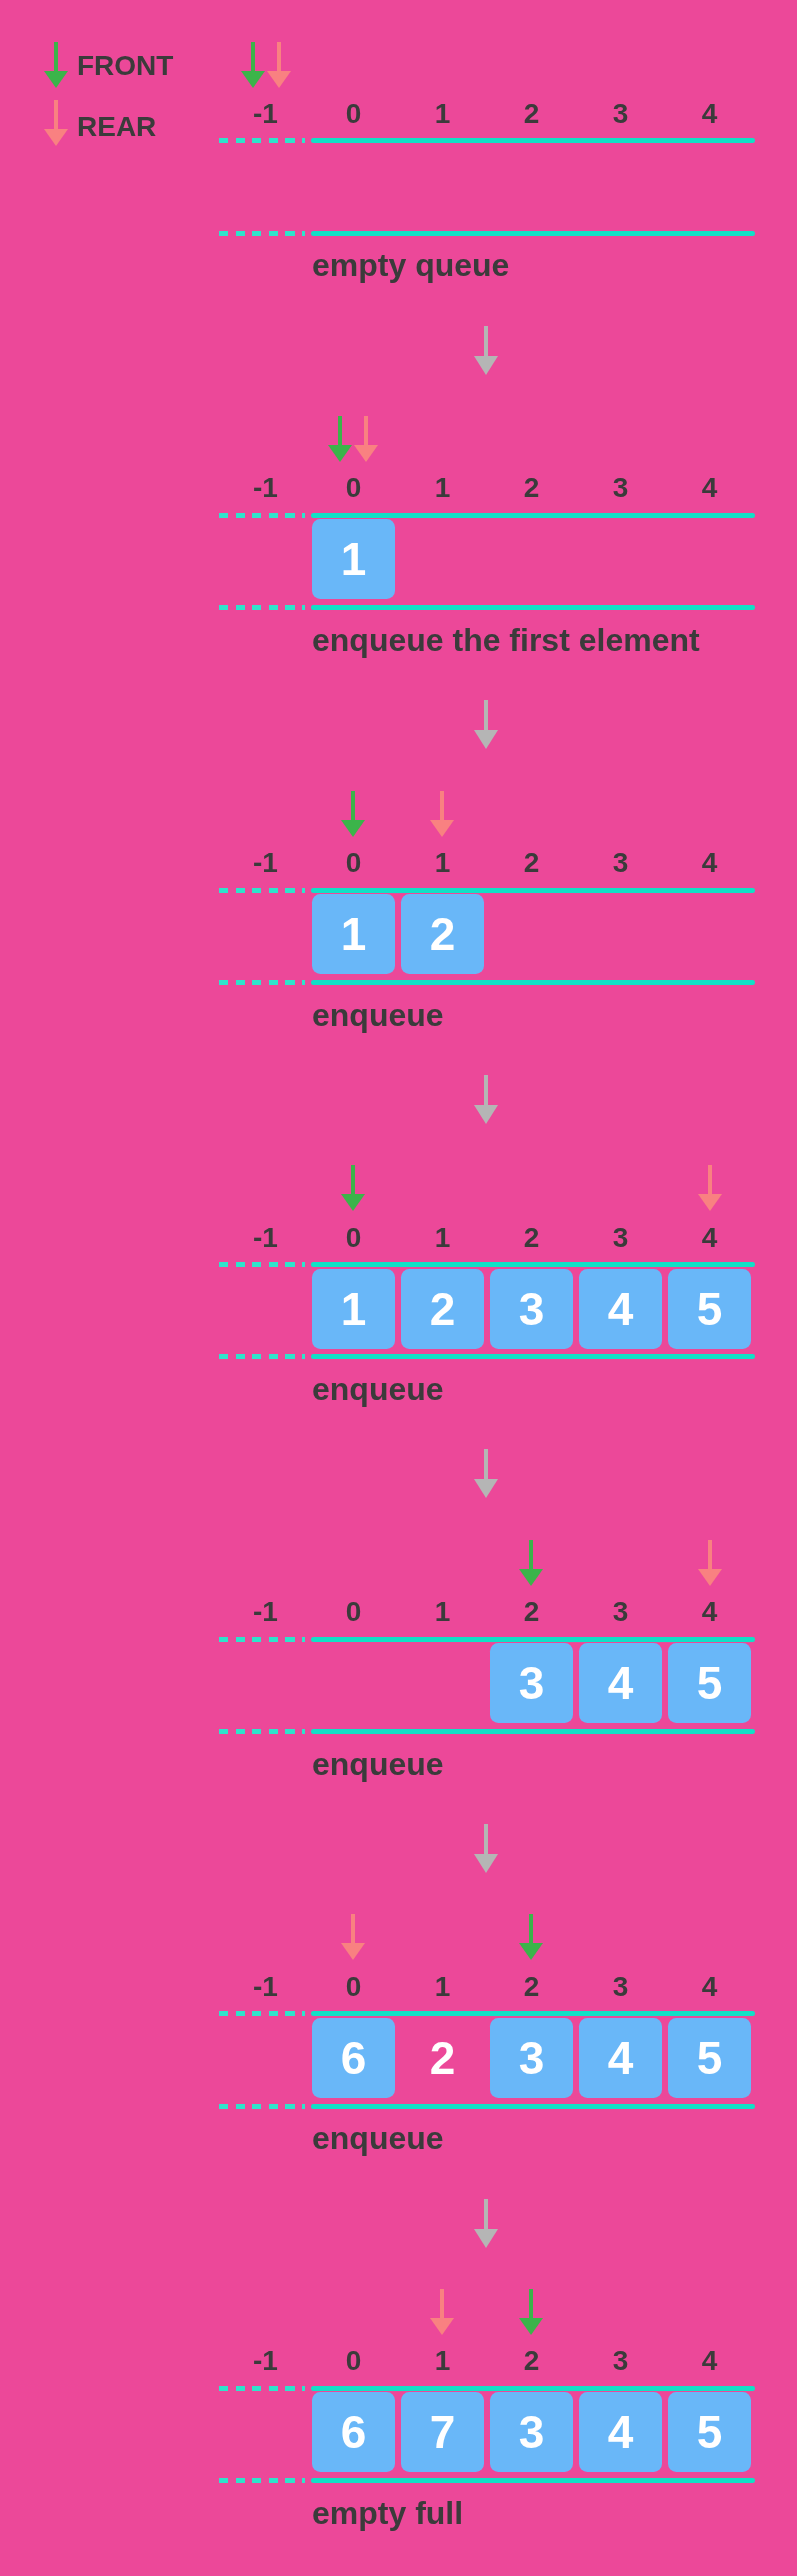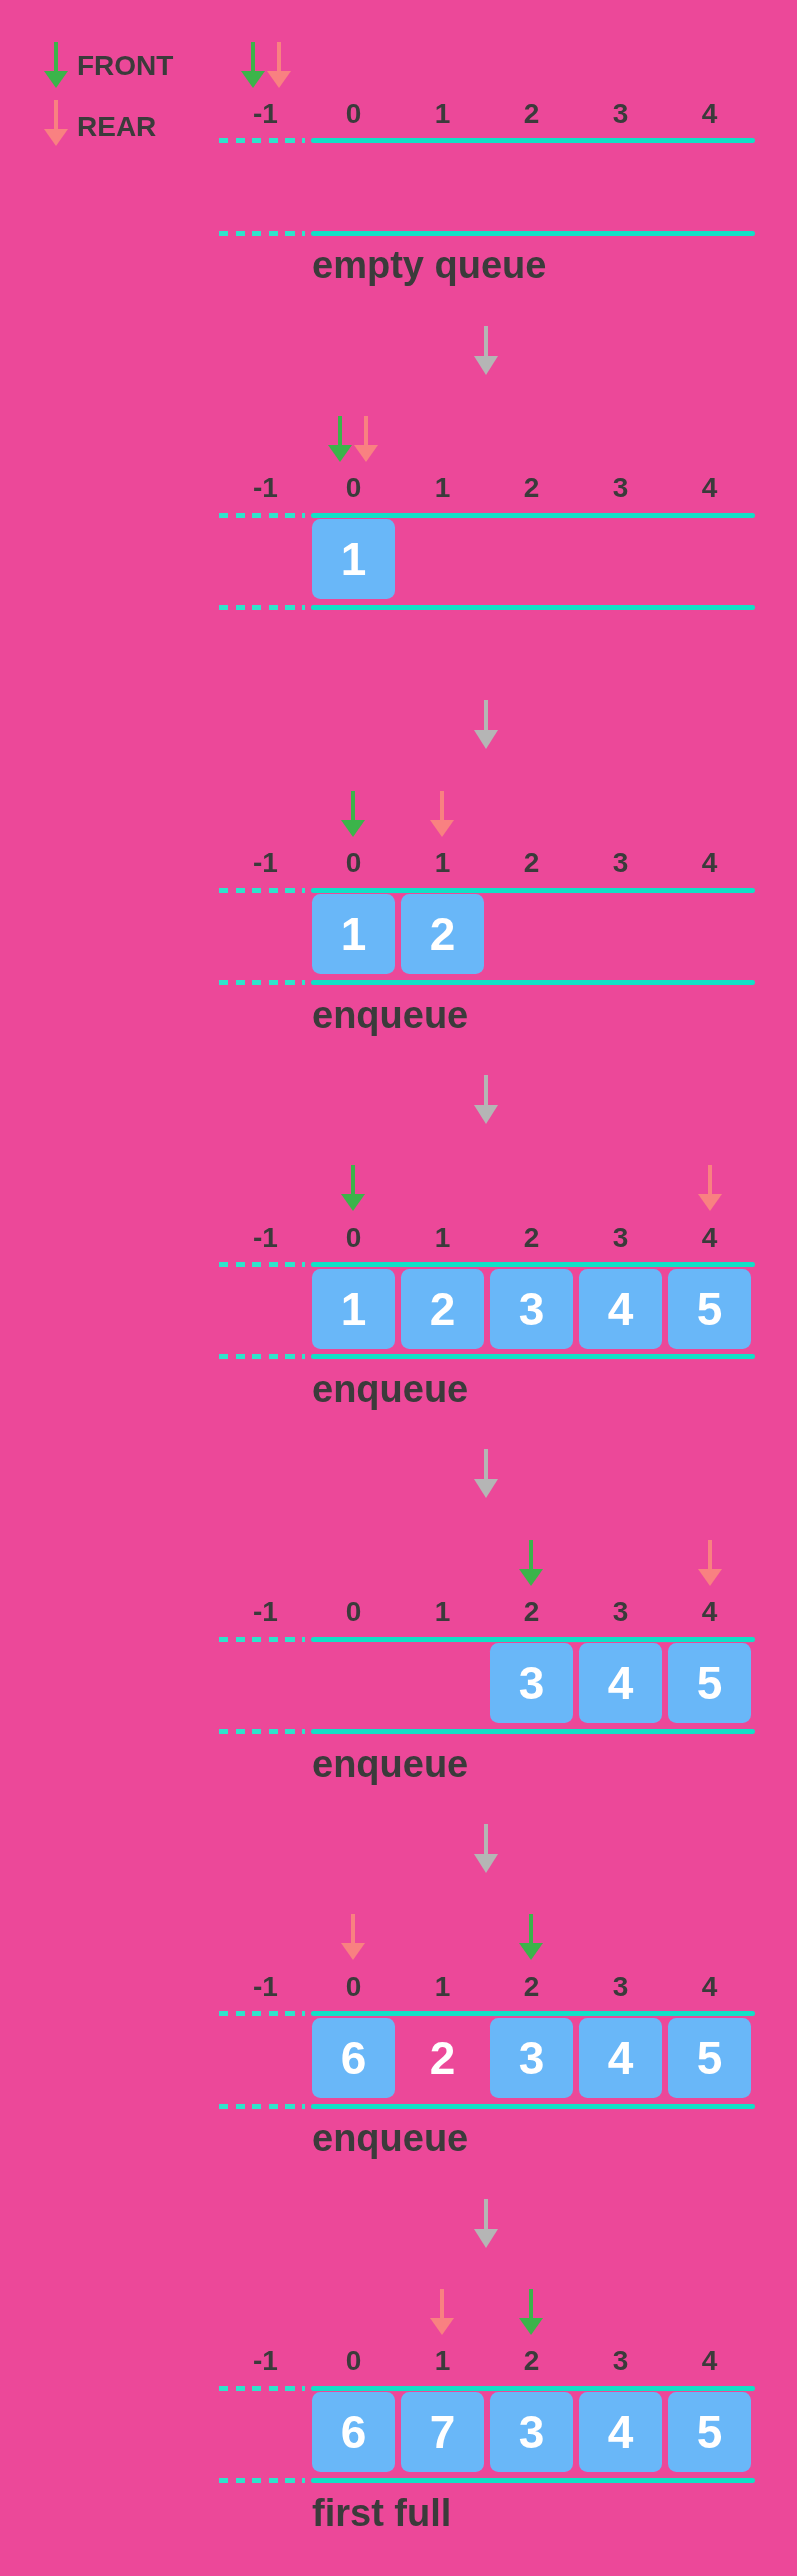--- a/index.html
+++ b/index.html
@@ -4,21 +4,21 @@
 <style>
   html,body{margin:0;padding:0;background:#000;}
   #stage{
     position:relative;width:797px;height:2576px;background:#ec4899;
     font-family:"Liberation Sans",sans-serif;overflow:hidden;
     --teal:#11e0c6;--teal-dash:#2fe3cb;--blue:#69b7f8;--green:#3bb44a;
     --red:#f98181;--gray-arrow:#b5b5b5;--text-dark:#3b3b3b;--white:#ffffff;
   }
   .legend-label{position:absolute;font-size:28px;font-weight:700;line-height:31px;color:var(--text-dark);white-space:nowrap;}
   .idx{position:absolute;width:59px;text-align:center;font-size:28px;font-weight:700;line-height:31px;color:var(--text-dark);}
-  .caption{position:absolute;font-size:38px;font-weight:700;line-height:43px;color:var(--text-dark);white-space:nowrap;}
+  .caption{position:absolute;font-size:32px;font-weight:700;line-height:43px;color:var(--text-dark);white-space:nowrap;}
   .qline{position:absolute;height:4.6px;border-radius:2.3px;background:var(--teal);}
   .qdash{position:absolute;height:4.6px;
     background:repeating-linear-gradient(90deg,var(--teal-dash) 0px,var(--teal-dash) 9.2px,transparent 9.2px,transparent 16.6px);}
   .qbox{position:absolute;width:83px;height:80px;border-radius:8.3px;background:var(--blue);
     color:var(--white);font-size:46px;font-weight:700;display:flex;align-items:center;justify-content:center;}
   .qghost{position:absolute;width:83px;height:80px;color:var(--white);font-size:46px;font-weight:700;
     display:flex;align-items:center;justify-content:center;}
   .arrow{position:absolute;width:24px;display:flex;flex-direction:column;align-items:center;}
   .arrow .stem{width:3.7px;}
   .arrow .head{width:0;height:0;}
@@ -74,20 +74,21 @@
     <div class="qline" style="left: 311px; top: 605px; width: 444px;"></div>
     <div class="qbox" style="left: 312px; top: 519px;">1</div>
     <div class="arrow" style="left: 328px; top: 416px; width: 24px;">
       <div class="stem" style="height: 29px; background: var(--green);"></div>
       <div class="head" style="border-left: 12px solid transparent; border-right: 12px solid transparent; border-top: 17.5px solid var(--green);"></div>
     </div>
     <div class="arrow" style="left: 354px; top: 416px; width: 24px;">
       <div class="stem" style="height: 29px; background: var(--red);"></div>
       <div class="head" style="border-left: 12px solid transparent; border-right: 12px solid transparent; border-top: 17.5px solid var(--red);"></div>
     </div>
+    <div class="caption" style="left: 312px; top: 619px;">enqueue the first element</div>
     <div class="arrow" style="left: 474px; top: 700px; width: 24px;">
       <div class="stem" style="height: 30px; background: var(--gray-arrow);"></div>
       <div class="head" style="border-left: 12px solid transparent; border-right: 12px solid transparent; border-top: 19.4px solid var(--gray-arrow);"></div>
     </div>
     <div class="idx" style="left: 236px; top: 847px;">-1</div>
     <div class="idx" style="left: 324px; top: 847px;">0</div>
     <div class="idx" style="left: 413px; top: 847px;">1</div>
     <div class="idx" style="left: 502px; top: 847px;">2</div>
     <div class="idx" style="left: 591px; top: 847px;">3</div>
     <div class="idx" style="left: 680px; top: 847px;">4</div>
@@ -208,15 +209,15 @@
     <div class="qbox" style="left: 579px; top: 2392px;">4</div>
     <div class="qbox" style="left: 668px; top: 2392px;">5</div>
     <div class="arrow" style="left: 519px; top: 2289px; width: 24px;">
       <div class="stem" style="height: 29px; background: var(--green);"></div>
       <div class="head" style="border-left: 12px solid transparent; border-right: 12px solid transparent; border-top: 17.5px solid var(--green);"></div>
     </div>
     <div class="arrow" style="left: 430px; top: 2289px; width: 24px;">
       <div class="stem" style="height: 29px; background: var(--red);"></div>
       <div class="head" style="border-left: 12px solid transparent; border-right: 12px solid transparent; border-top: 17.5px solid var(--red);"></div>
     </div>
-    <div class="caption" style="left: 312px; top: 2492px;">first full</div>
+    <div class="caption" style="left: 312px; top: 2492px;">empty full</div>
   </div>
 
 
 </body></html>

